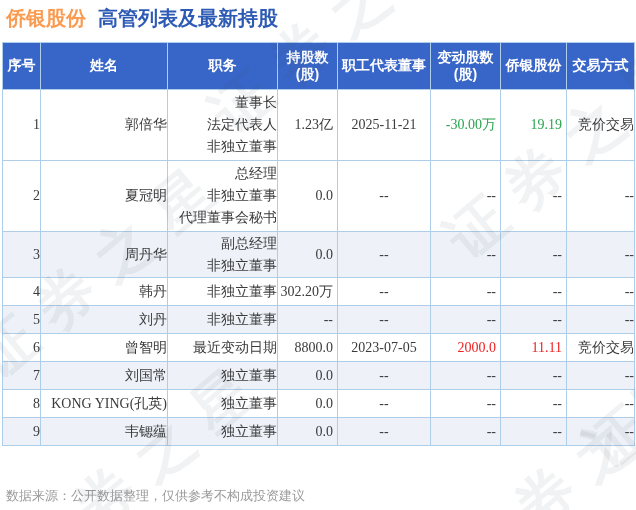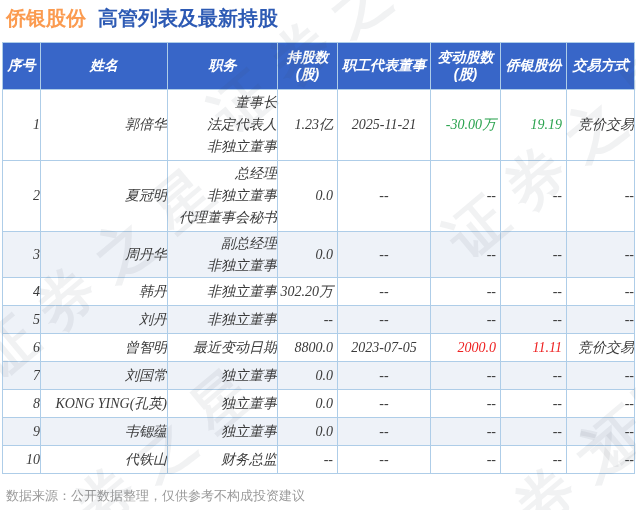--- a/index.html
+++ b/index.html
@@ -6,21 +6,21 @@
   body {
     width:636px; height:510px; position:relative; overflow:hidden;
     background:#ffffff; font-family:"Liberation Sans", sans-serif;
   }
   .title { position:absolute; top:5px; left:6px; font-size:20px; font-weight:bold; white-space:nowrap; z-index:2;text-align:right; }
   .title .stock { color:#fb9b50; }
   .title .sub   { color:#2d5ab4; margin-left:12px; }
 
   table.holdings {
     position:absolute; top:42px; left:2px; width:632px;
-    border-collapse:collapse; table-layout:fixed; z-index:1;font-style:italic;
+    border-collapse:collapse; table-layout:fixed; z-index:1;
   }
   table.holdings th, table.holdings td {
     border:1px solid #aecde8; overflow:hidden; white-space:pre-line;
   }
   thead th {
     background:#3866c8; color:#ffffff; font-weight:bold; font-size:14px;
     text-align:center; height:46px; line-height:1.25; padding:0 1px;
   }
   tbody td {
     font-family:"Liberation Serif","DejaVu Serif",serif;
@@ -168,30 +168,20 @@
         <tr class="shaded" style="height: 28px;">
       <td class="c-no">9</td>
       <td class="c-name">韦锶蕴</td>
       <td class="c-pos">独立董事</td>
       <td class="c-shares">0.0</td>
       <td class="c-date">--</td>
       <td class="c-change">--</td>
       <td class="c-price">--</td>
       <td class="c-method">--</td>
     </tr>
-        <tr style="height: 28px;">
-      <td class="c-no">10</td>
-      <td class="c-name">代铁山</td>
-      <td class="c-pos">财务总监</td>
-      <td class="c-shares">--</td>
-      <td class="c-date">--</td>
-      <td class="c-change">--</td>
-      <td class="c-price">--</td>
-      <td class="c-method">--</td>
-    </tr>
       </tbody>
   </table>
 
   <span class="wm" style="left:420px; top:110px;">证券之星</span>
   <span class="wm" style="left:-50px; top:230px;">证券之星</span>
   <span class="wm" style="left:185px; top:-15px;">证券之星</span>
   <span class="wm" style="left:-10px; top:430px;">证券之星</span>
   <span class="wm" style="left:430px; top:430px;">证券之星</span>
   <span class="wm" style="left:560px; top:320px;">证券之星</span>
 

